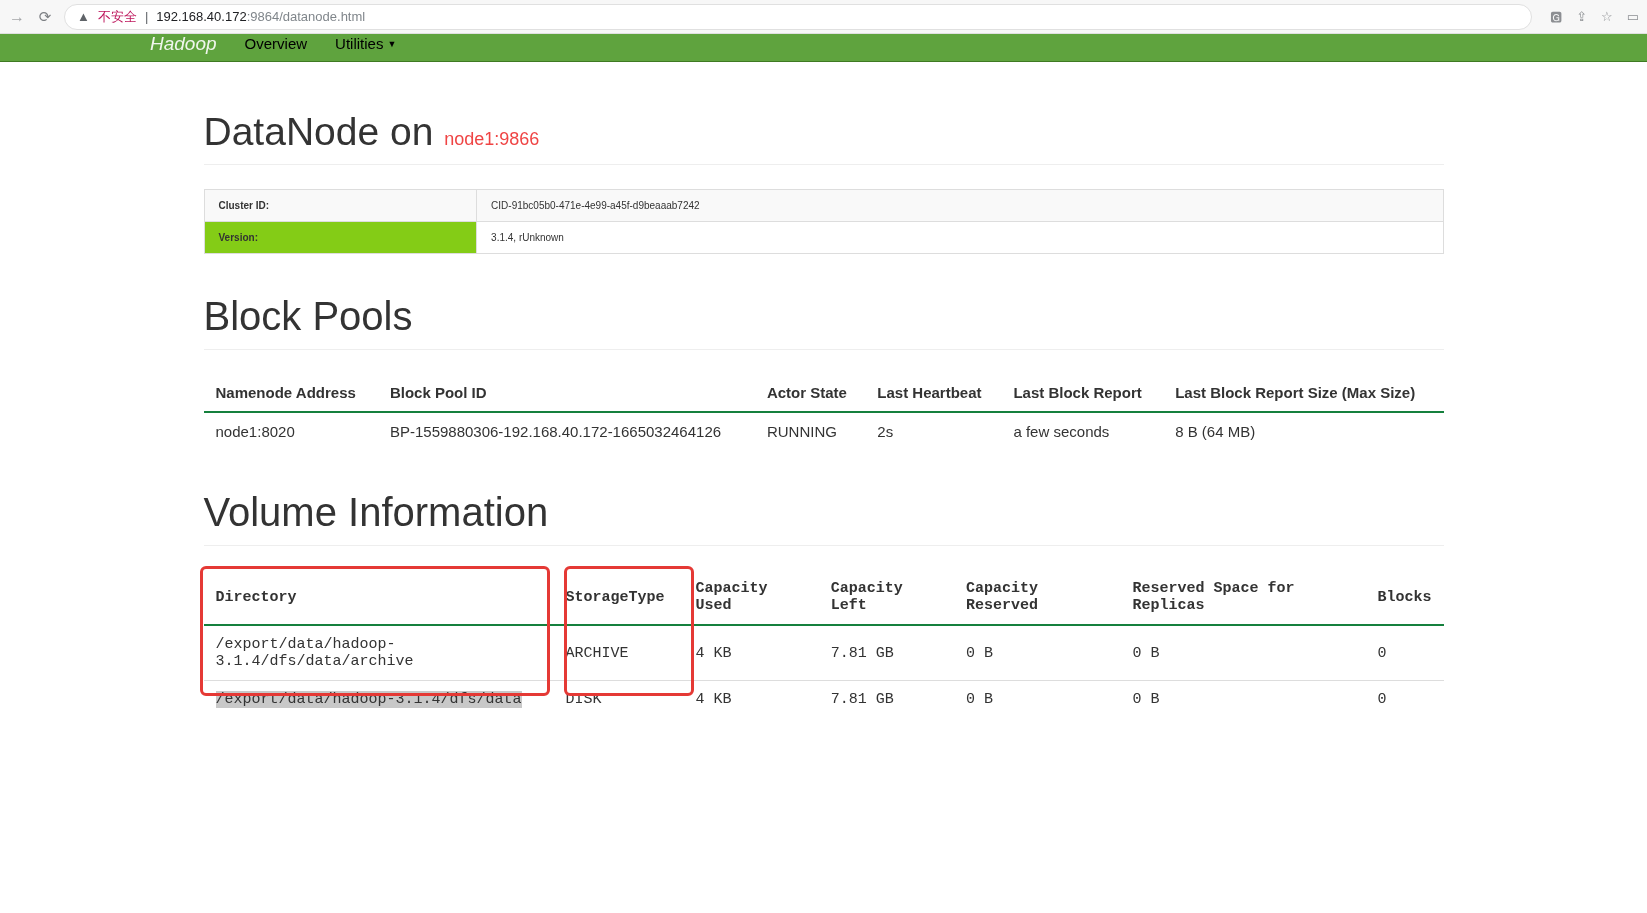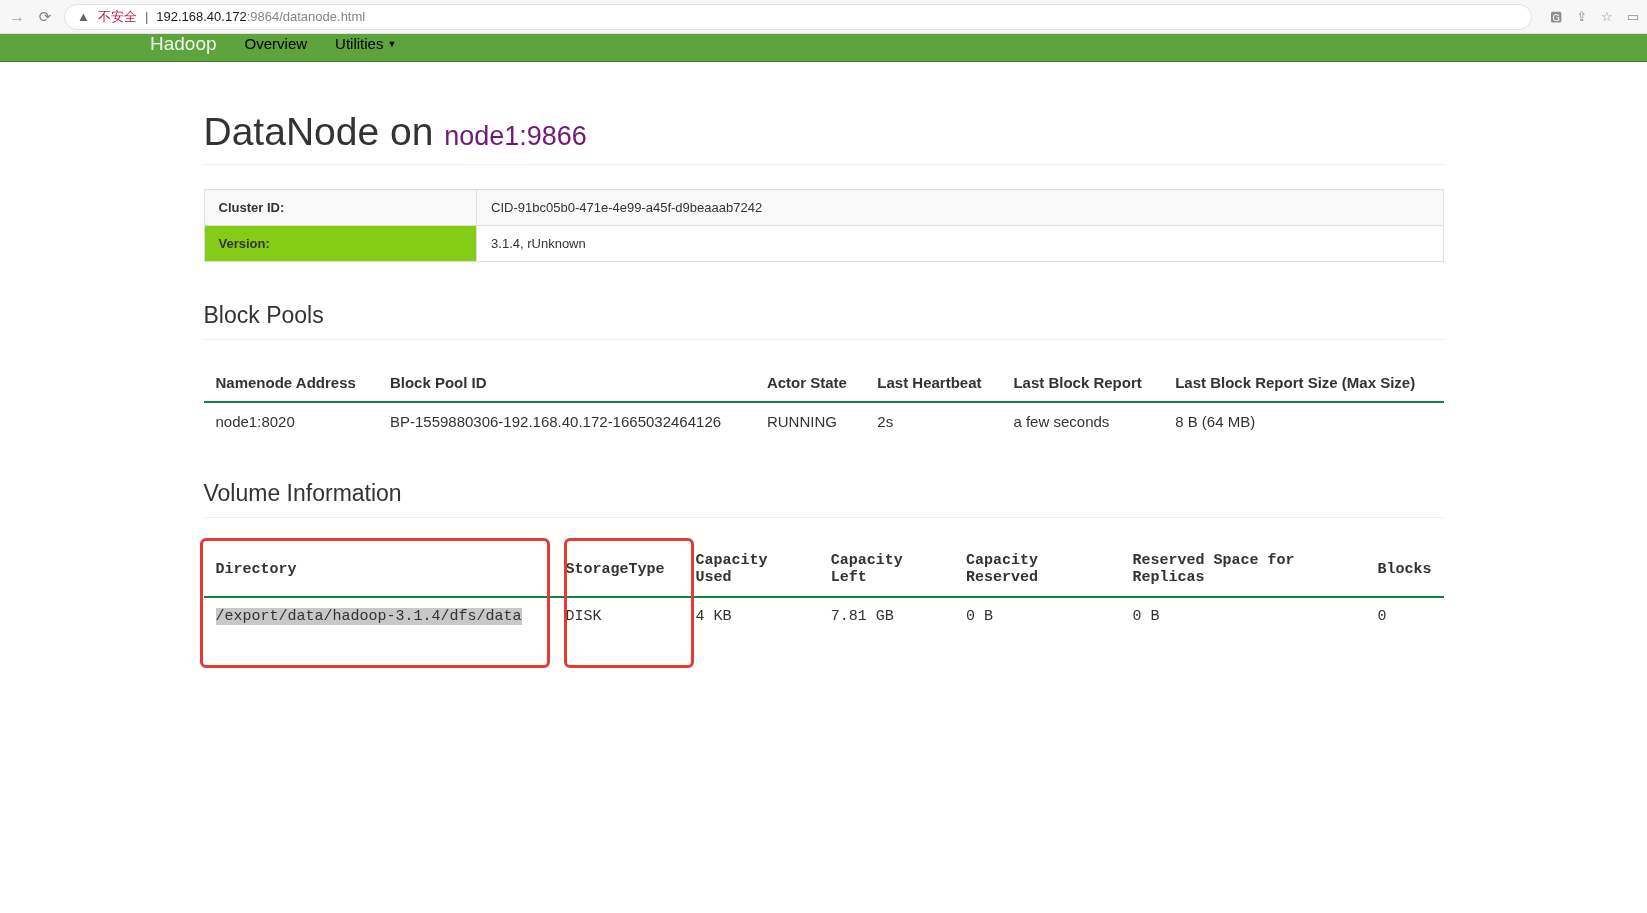--- a/index.html
+++ b/index.html
@@ -48,21 +48,21 @@
     color: #fff;
     height: 28px;
     display: flex;
     align-items: center;
     padding: 0 40px 0 150px;
     gap: 28px;
     font-size: 15px;
     border-bottom: 1px solid #3f7a22;
     overflow: hidden;
   }
-  .navbar .brand { font-size: 19px; font-weight: 500; opacity:.9; line-height: 10px; transform: translateY(-4px);}
+  .navbar .brand { font-size: 19px; font-weight: 500; opacity:.9; line-height: 10px; transform: translateY(-4px); font-style: italic;}
   .navbar .nav-link { color: #000000; cursor: pointer; display:flex; align-items:center; gap:4px; line-height:10px; transform: translateY(-4px);}
   .navbar .caret { font-size: 9px; }
 
   .container {
     max-width: 1280px;
     margin: 0 auto;
     padding: 0 20px 40px 20px;
   }
 
   .page-header {
@@ -70,47 +70,47 @@
     padding: 48px 0 10px 0;
     margin-bottom: 24px;
   }
   .page-header h1 {
     font-size: 39px;
     font-weight: 400;
     color: #333;
     display: inline;
   }
   .page-header small {
-    font-size: 27px;
-    color: #701a75;
+    font-size: 18px;
+    color: #ef4444;
     font-weight: 400;
     margin-top: 24px;
   }
 
   table.info {
     width: 100%;
     border-collapse: collapse;
     margin-bottom: 20px;
     border: 1px solid #ddd;
   }
   table.info th, table.info td {
     padding: 10px 14px;
     border: 1px solid #ddd;
     text-align: left;
-    font-size: 13px;
+    font-size: 10px;
   }
   table.info th {
     width: 22%;
     background: #84cc16;
     font-weight: 700;
   }
   table.info tr:first-child th, table.info tr:first-child td { background:#f9f9f9; }
 
   h2.section {
-    font-size: 23px;
+    font-size: 40px;
     font-weight: 400;
     color: #333;
     margin-top: 40px;
     border-bottom: 1px solid #eee;
     padding-bottom: 10px;
     margin-bottom: 24px;
   }
 
   table.data {
     width: 100%;
@@ -228,20 +228,29 @@
           <th style="width:130px">StorageType</th>
           <th>Capacity Used</th>
           <th>Capacity Left</th>
           <th>Capacity Reserved</th>
           <th>Reserved Space for Replicas</th>
           <th>Blocks</th>
         </tr>
       </thead>
       <tbody>
         <tr>
+          <td>/export/data/hadoop-3.1.4/dfs/data/archive</td>
+          <td>ARCHIVE</td>
+          <td>4 KB</td>
+          <td>7.81 GB</td>
+          <td>0 B</td>
+          <td>0 B</td>
+          <td>0</td>
+        </tr>
+        <tr>
           <td><span class="text-highlight">/export/data/hadoop-3.1.4/dfs/data</span></td>
           <td>DISK</td>
           <td>4 KB</td>
           <td>7.81 GB</td>
           <td>0 B</td>
           <td>0 B</td>
           <td>0</td>
         </tr>
       </tbody>
     </table>

